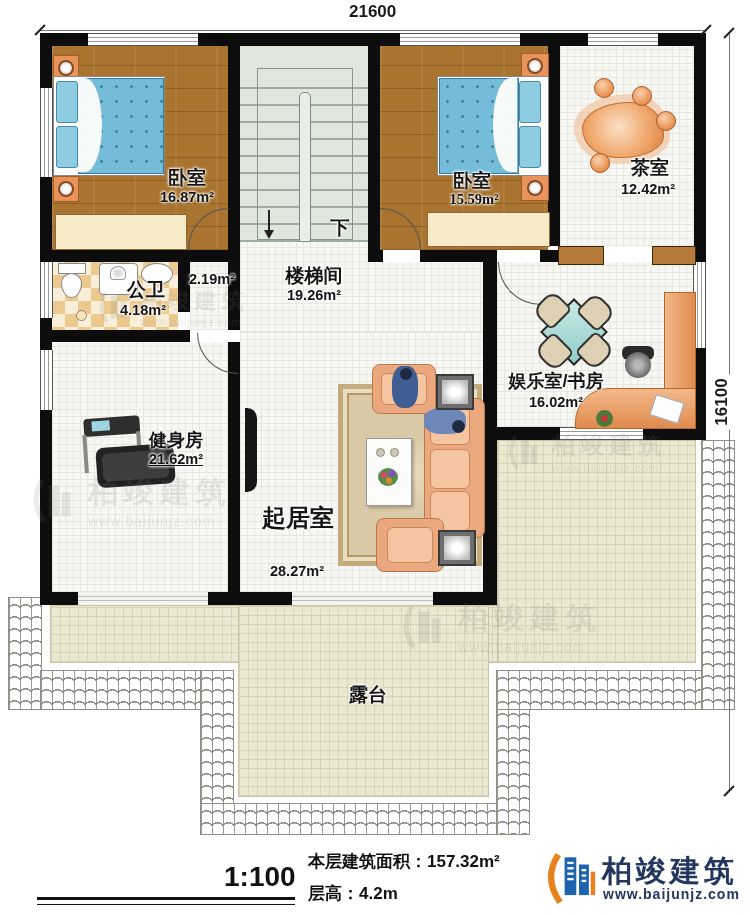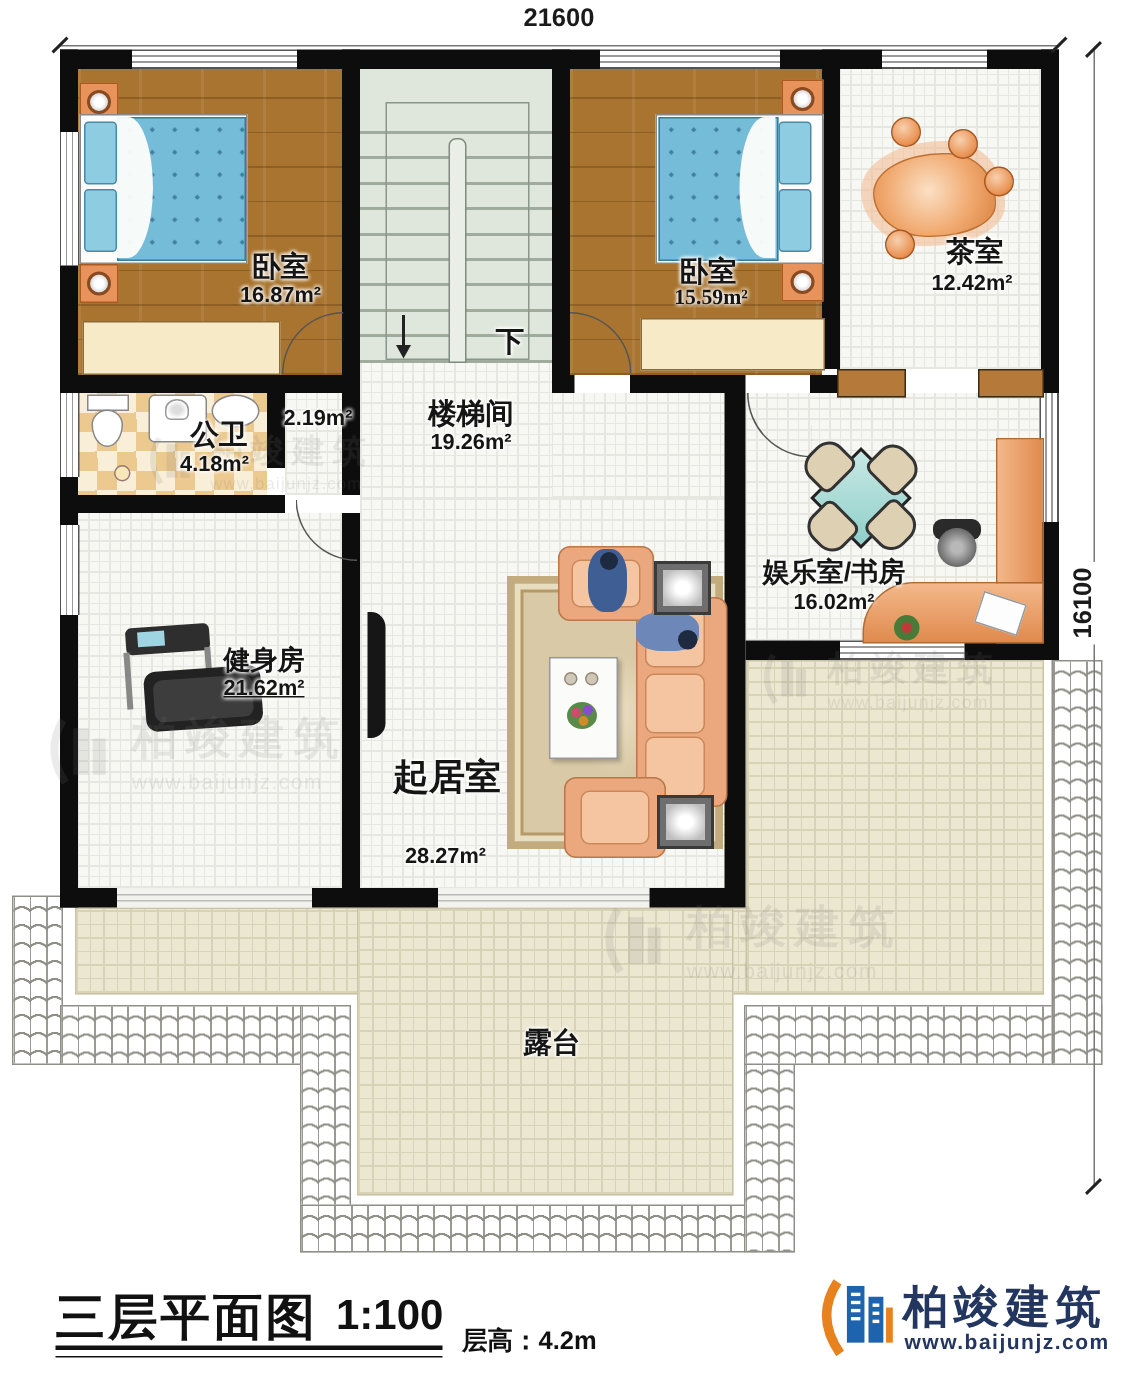--- a/index.html
+++ b/index.html
@@ -299,24 +299,24 @@
 
   <div class="dimline" style="left:40px;top:30px;width:666px;height:1px;"></div>
   <div class="tick" style="left:33px;top:29px;"></div>
   <div class="tick" style="left:699px;top:29px;"></div>
   <div class="dim" style="left:345px;top:2px;font-size:17px;background:#fff;padding:0 4px;">21600</div>
   <div class="dimline" style="left:729px;top:33px;width:1px;height:758px;"></div>
   <div class="tick" style="left:722px;top:32px;"></div>
   <div class="tick" style="left:722px;top:790px;"></div>
   <div class="dim" style="left:722px;top:402px;font-size:17px;background:#fff;padding:0 4px;transform:translate(-50%,-50%) rotate(-90deg);">16100</div>
 
-  <div class="ftxt" style="left:37px;top:856px;font-size:33px;letter-spacing:2px;">三层平面图</div>
   <div class="ftxt" style="left:224px;top:861px;font-size:28px;">1:100</div>
   <div class="abs" style="left:37px;top:897px;width:258px;height:3px;background:#111;"></div>
   <div class="abs" style="left:37px;top:904px;width:258px;height:1px;background:#111;"></div>
+  <div class="ftxt" style="left:308px;top:850px;font-size:17px;">本层建筑面积：157.32m²</div>
   <div class="ftxt" style="left:308px;top:882px;font-size:17px;">层高：4.2m</div>
   <div class="abs" style="left:543px;top:850px;width:54px;height:56px;">
     <svg width="54" height="56" viewBox="0 0 60 62">
       <path d="M17 5 Q0 31 19 58" stroke="#e8821e" stroke-width="7" fill="none"></path>
       <rect x="24" y="8" width="13" height="42" fill="#1e63ae"></rect>
       <rect x="40" y="16" width="11" height="34" fill="#1e63ae"></rect>
       <rect x="27" y="13" width="7" height="2.5" fill="#fff"></rect>
         <rect x="27" y="19" width="7" height="2.5" fill="#fff"></rect>
       <rect x="27" y="25" width="7" height="2.5" fill="#fff"></rect>
         <rect x="27" y="31" width="7" height="2.5" fill="#fff"></rect>

